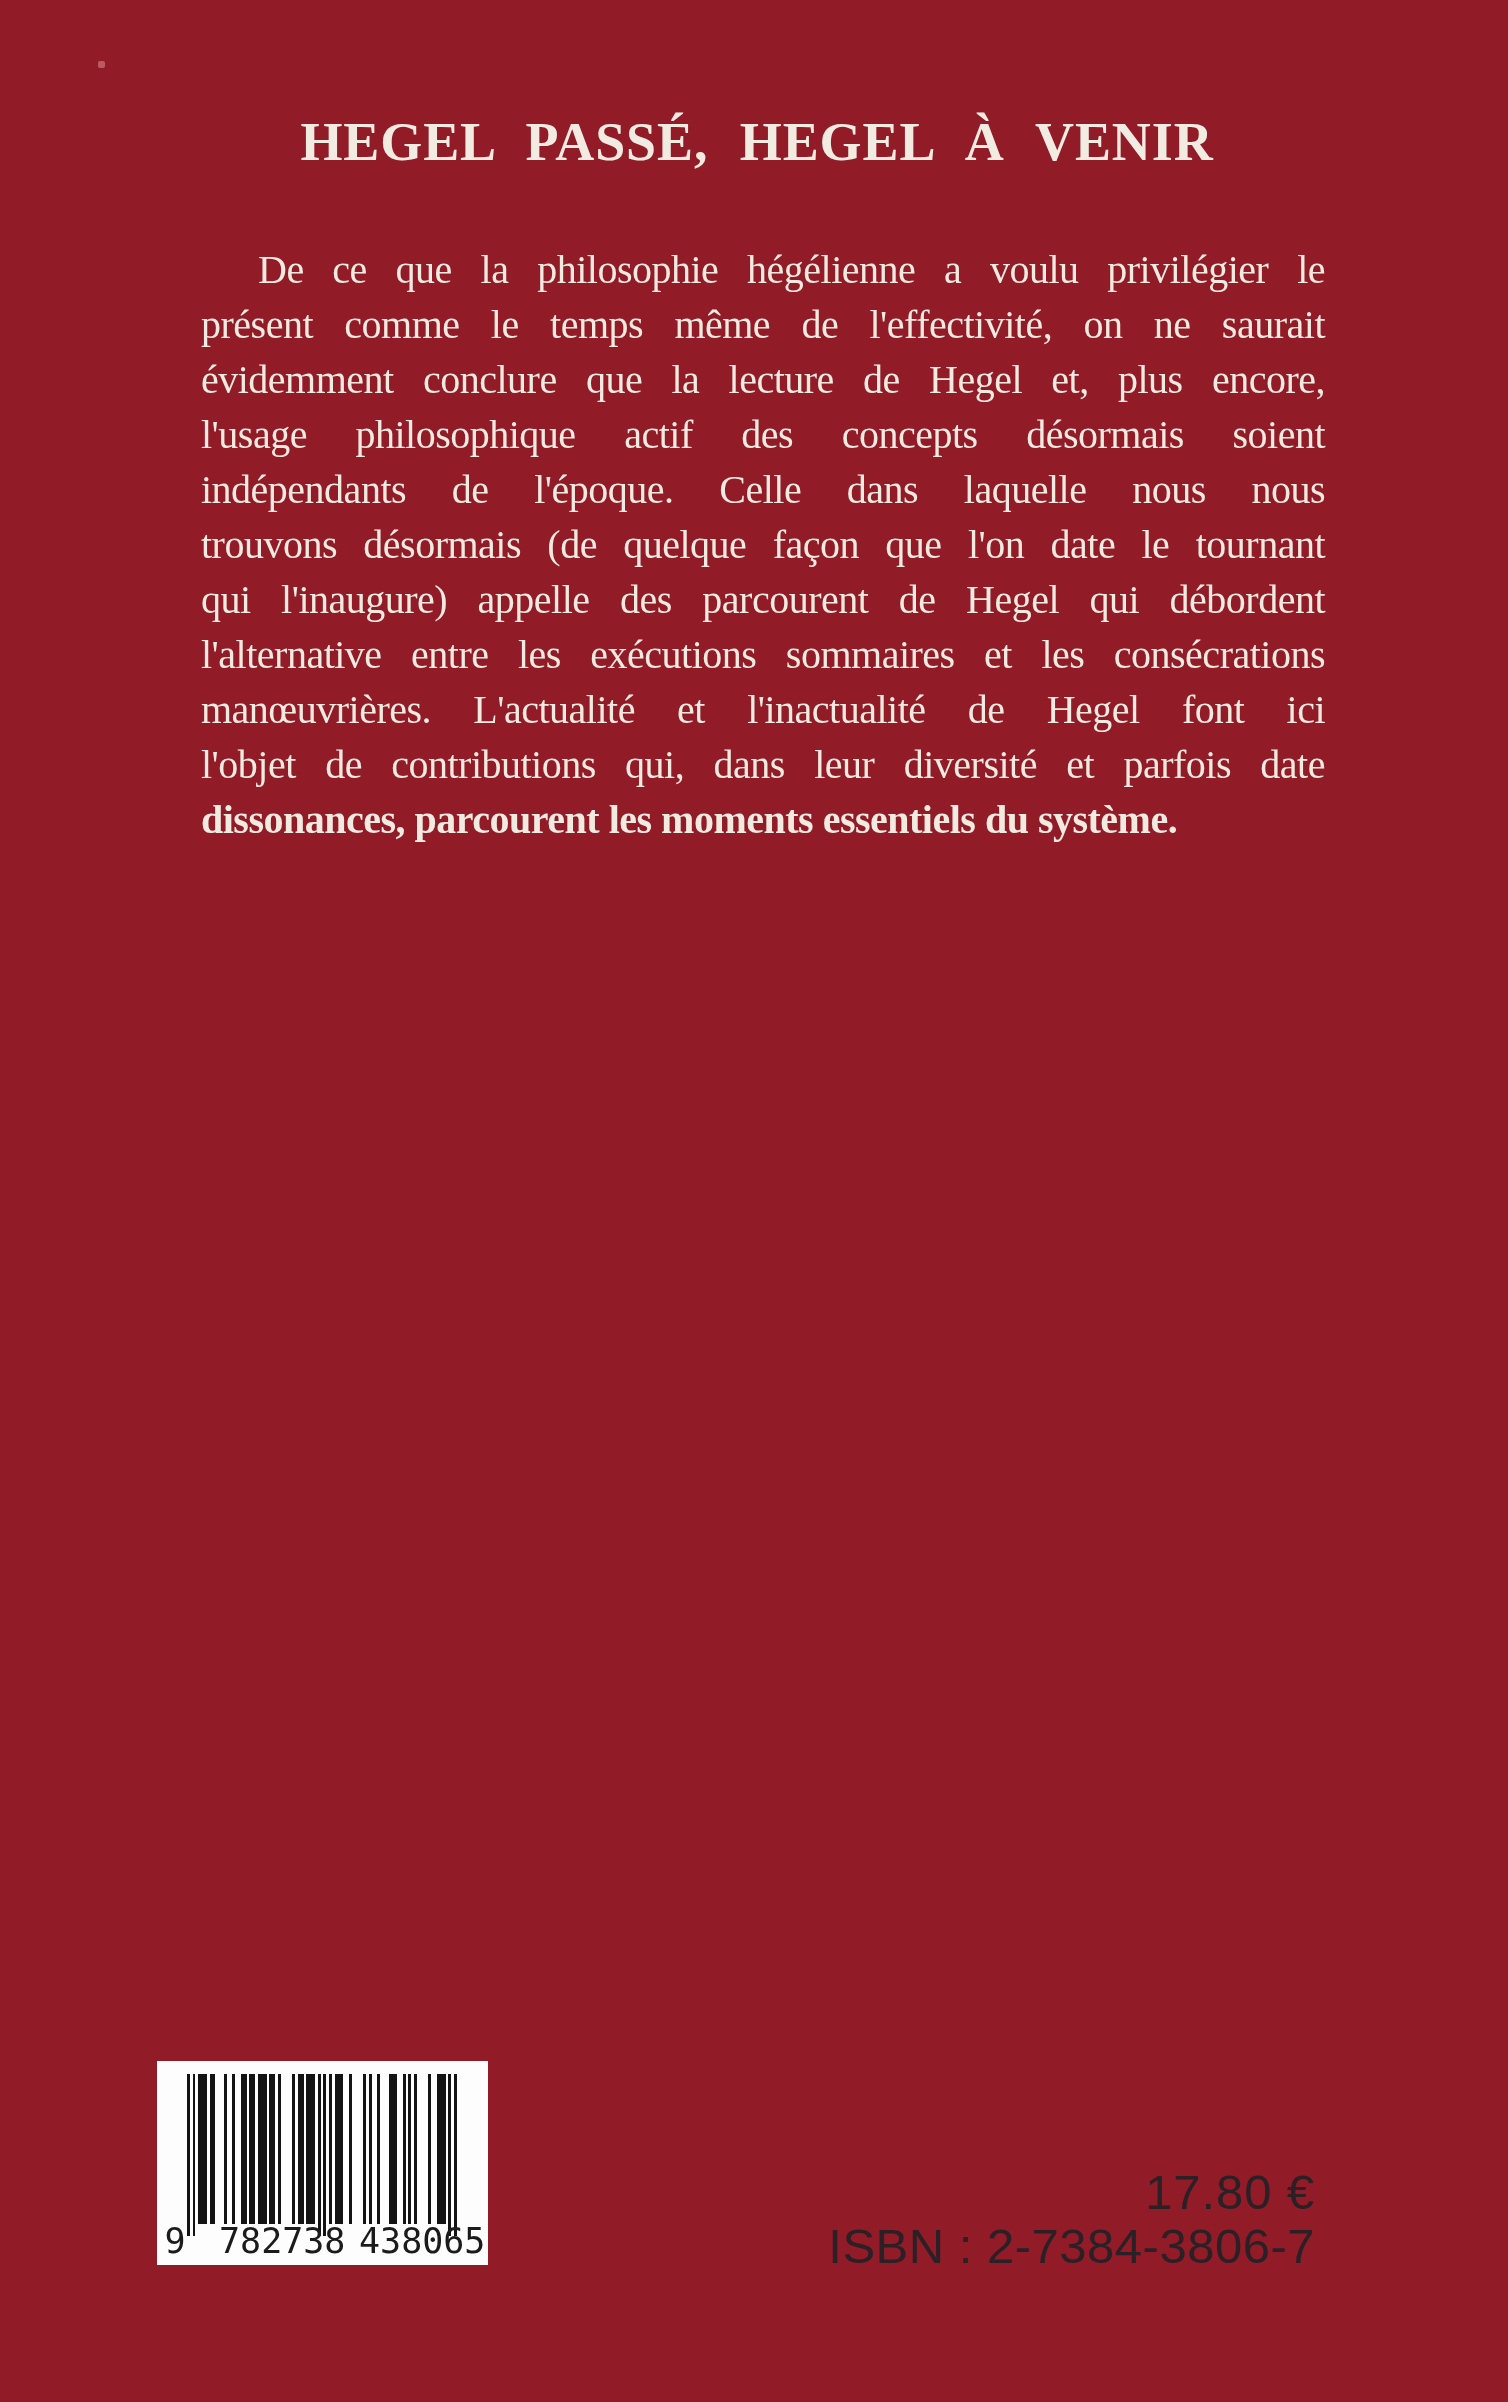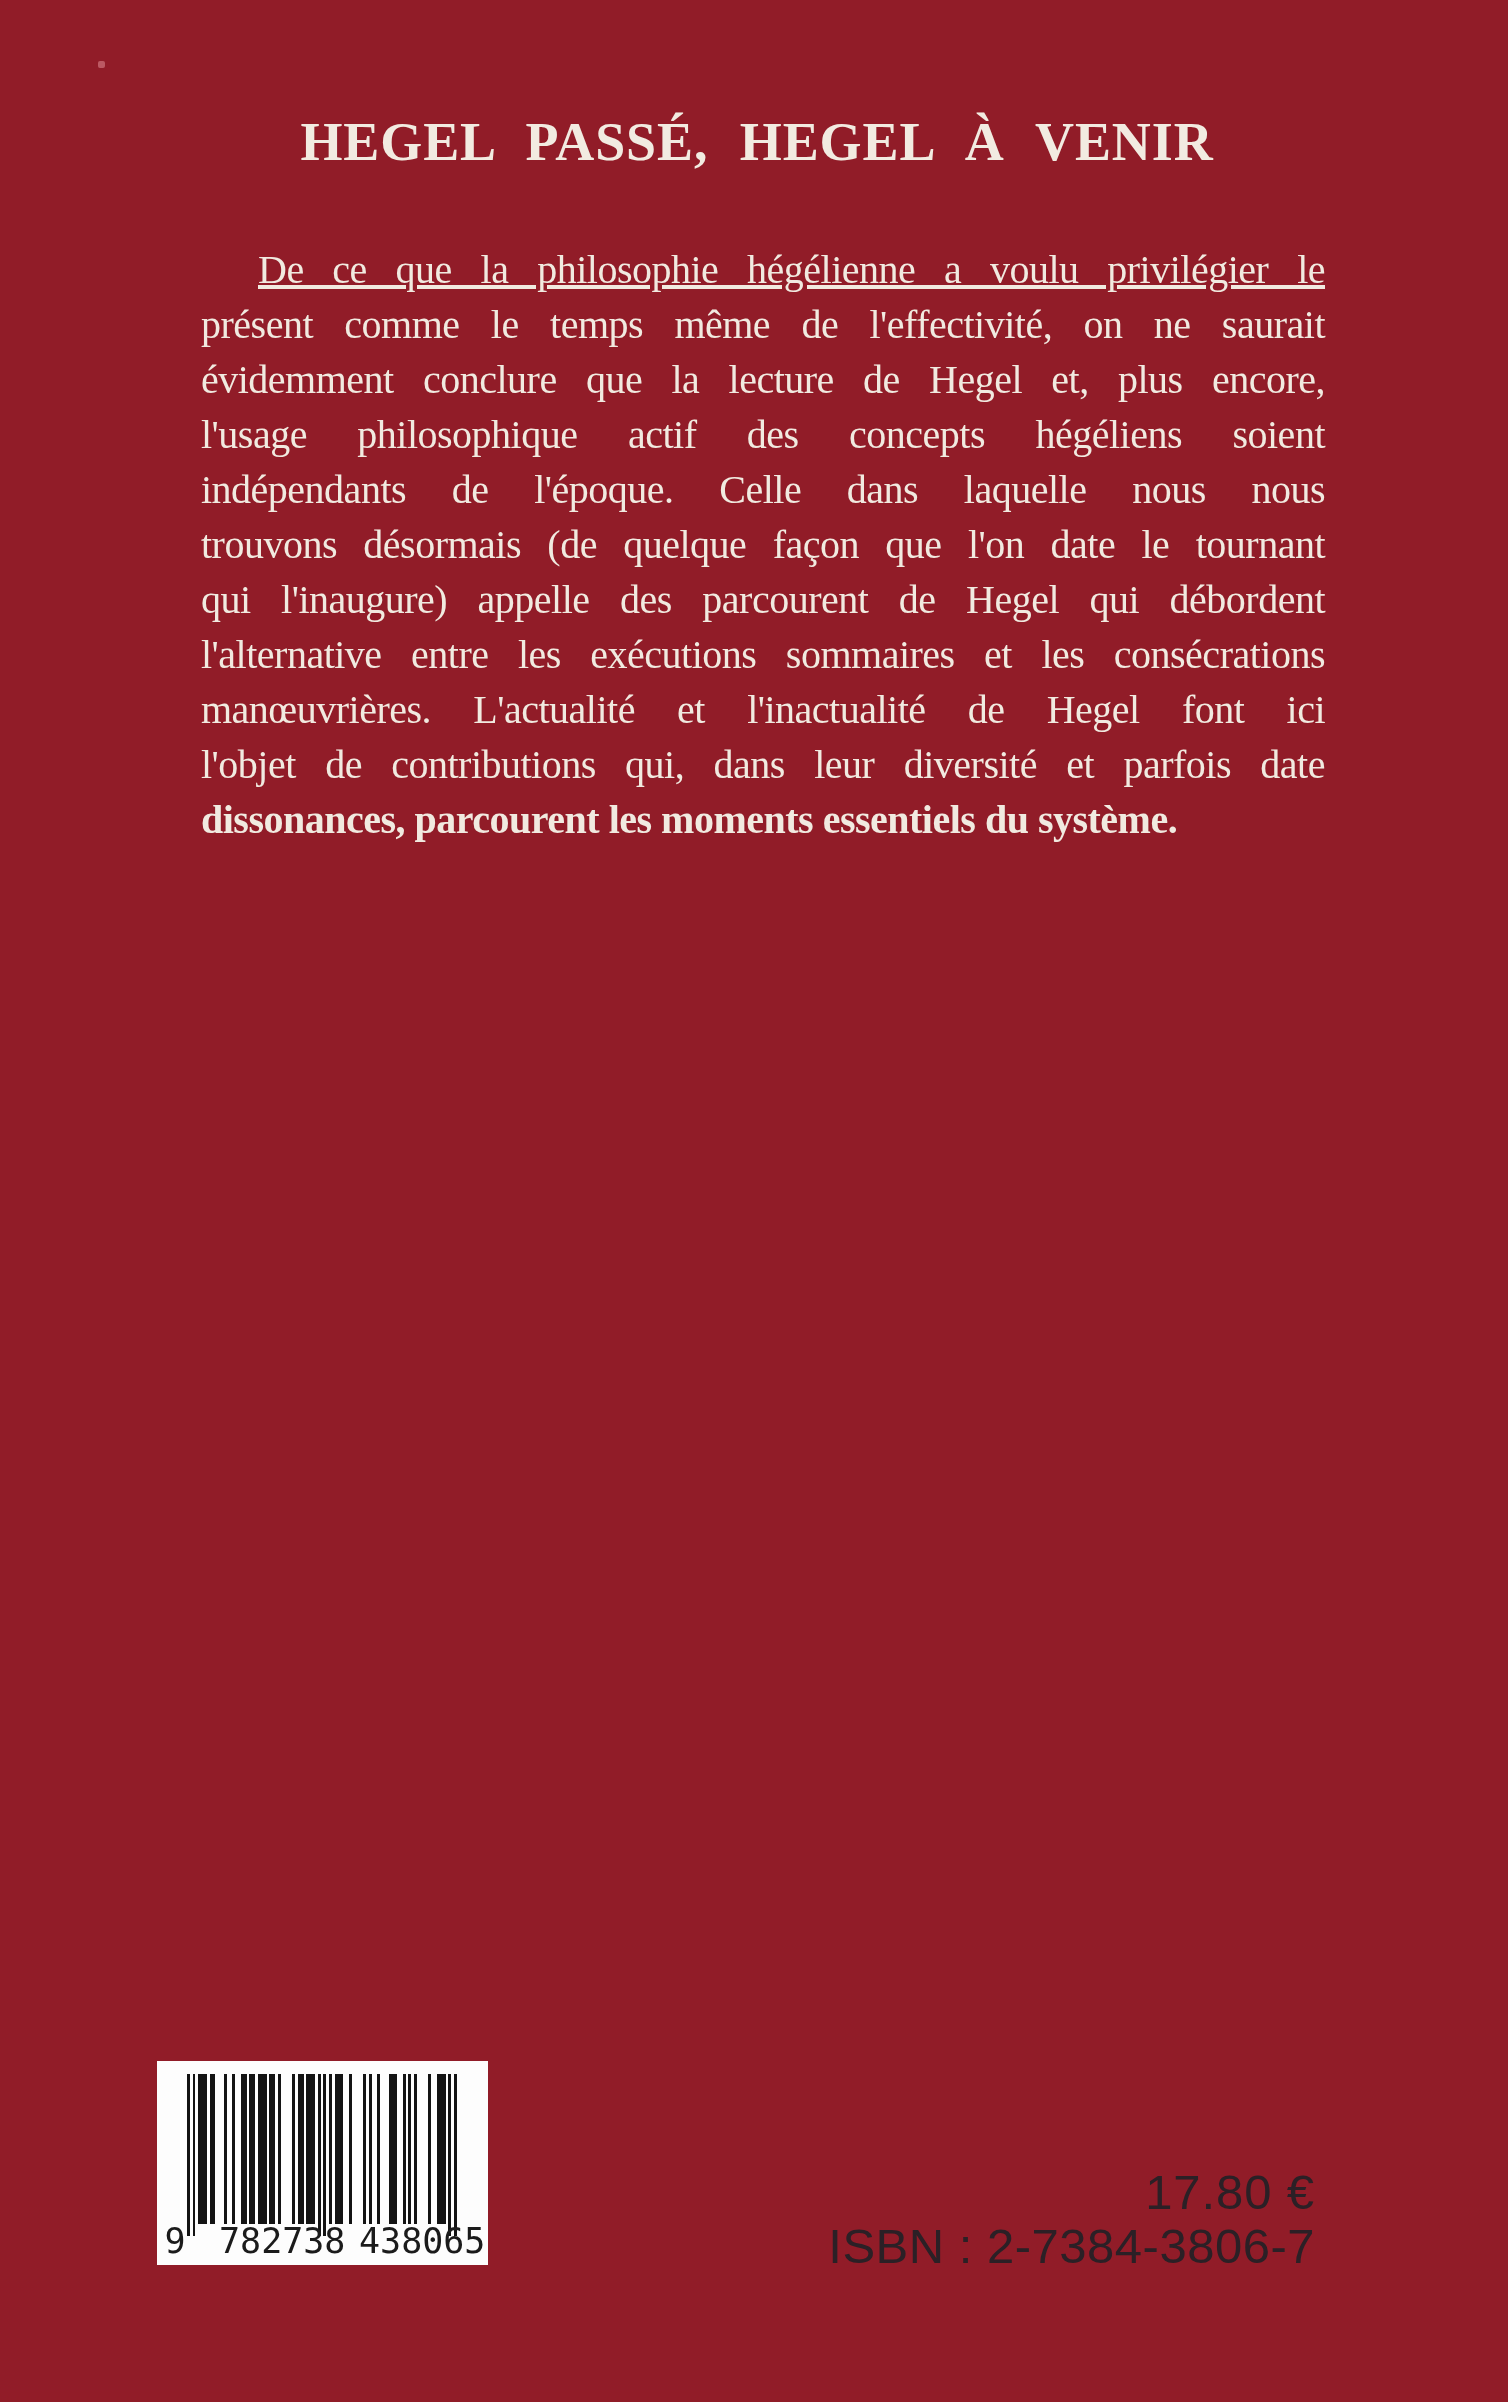--- a/index.html
+++ b/index.html
@@ -41,21 +41,21 @@
     color:#f1eae0;
     font-size:40px;
     line-height:55px;
     letter-spacing:-0.5px;
   }
   .syn-line{
     text-align:justify;
     text-align-last:justify;
     white-space:normal;
   }
-  .syn-line.first{ text-indent:57px;text-decoration:underline; }
+  .syn-line.first{ text-indent:57px; }
   .syn-line.last{ text-align-last:left;font-weight:bold; }
 
   .barcode-box{
     position:absolute;
     left:157px; top:2061px;
     width:331px; height:204px;
     background:#fdfdfd;
   }
   .barcode-bars{
     position:absolute;
@@ -108,21 +108,21 @@
 <div class="cover">
 
   <div class="artifact-dot"></div>
 
   <div class="book-title">HEGEL PASSÉ, HEGEL À VENIR</div>
 
   <div class="synopsis">
       <div class="syn-line first">De ce que la philosophie hégélienne a voulu privilégier le</div>
       <div class="syn-line">présent comme le temps même de l'effectivité, on ne saurait</div>
       <div class="syn-line">évidemment conclure que la lecture de Hegel et, plus encore,</div>
-      <div class="syn-line">l'usage philosophique actif des concepts hégéliens soient</div>
+      <div class="syn-line">l'usage philosophique actif des concepts désormais soient</div>
       <div class="syn-line">indépendants de l'époque. Celle dans laquelle nous nous</div>
       <div class="syn-line">trouvons désormais (de quelque façon que l'on date le tournant</div>
       <div class="syn-line">qui l'inaugure) appelle des parcourent de Hegel qui débordent</div>
       <div class="syn-line">l'alternative entre les exécutions sommaires et les consécrations</div>
       <div class="syn-line">manœuvrières. L'actualité et l'inactualité de Hegel font ici</div>
       <div class="syn-line">l'objet de contributions qui, dans leur diversité et parfois date</div>
       <div class="syn-line last">dissonances, parcourent les moments essentiels du système.</div>
     </div>
 
   <div class="barcode-box">

